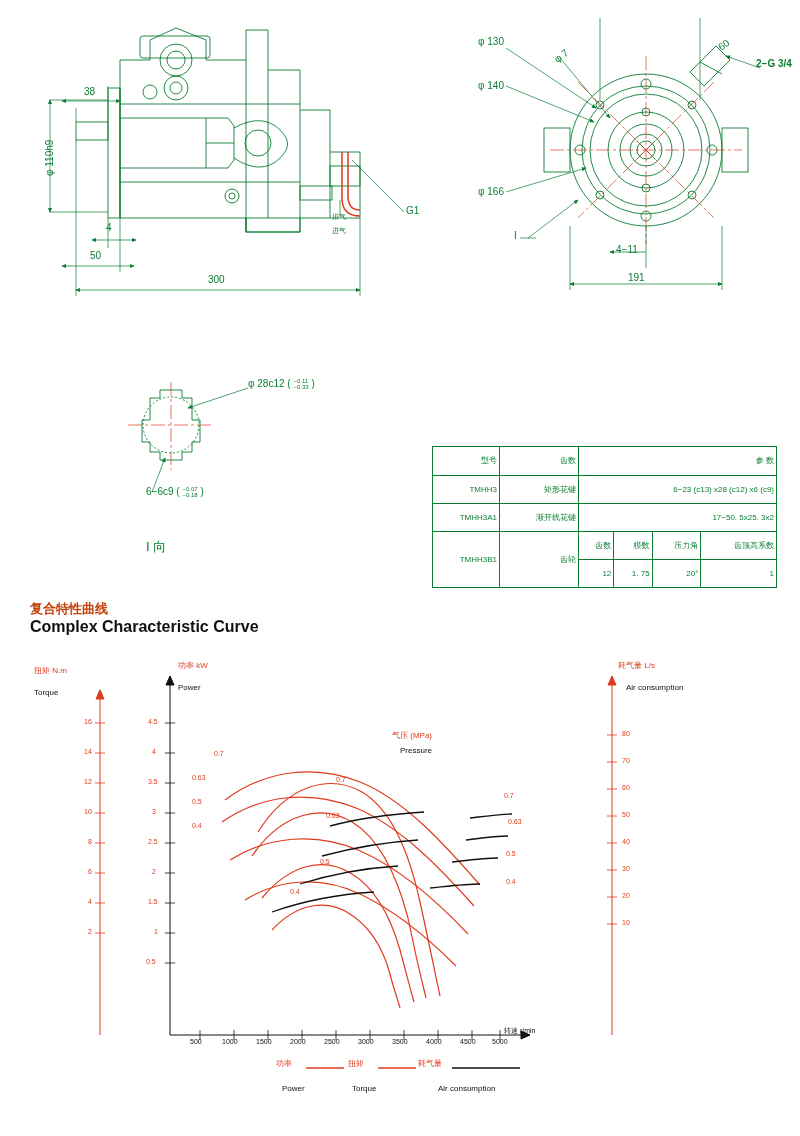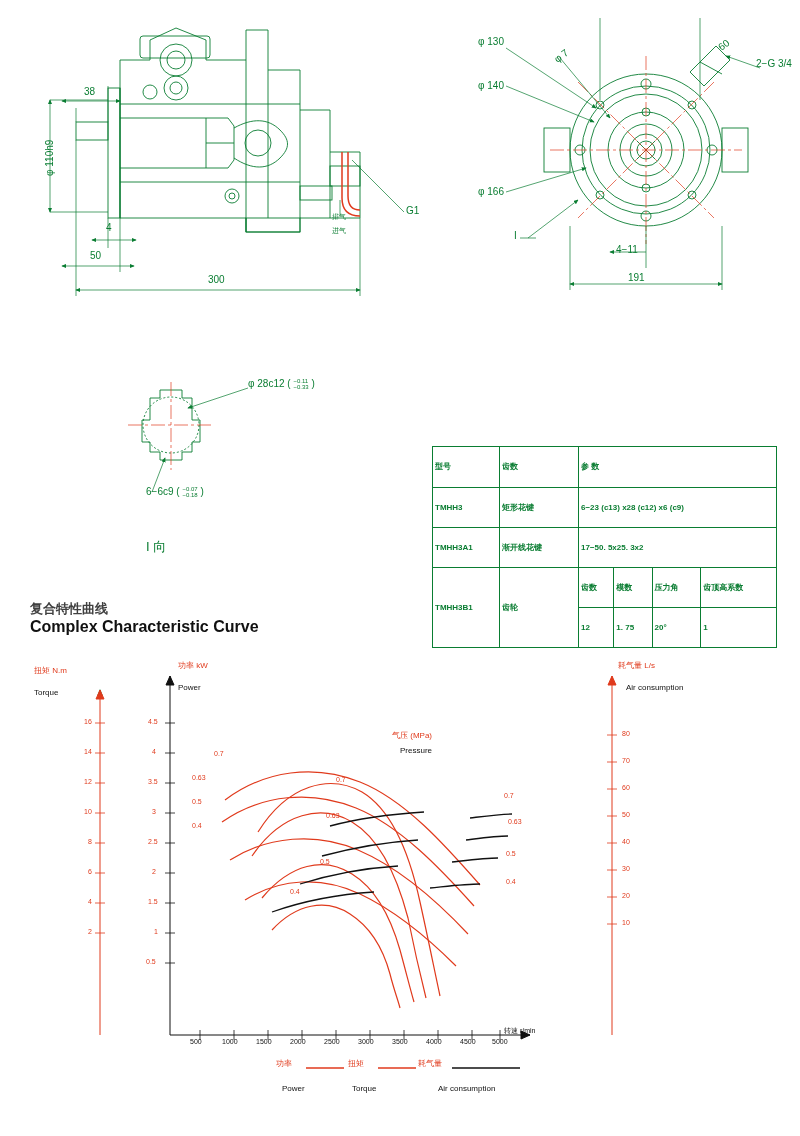--- a/index.html
+++ b/index.html
@@ -10,22 +10,22 @@
   .lbl{position:absolute;font-size:10px;color:#0a7d32;white-space:nowrap;}
   .lbl.sm{font-size:8px;}
   .lbl.xs{font-size:7px;}
   .lbl.red{color:#e03a1c;}
   .lbl.black{color:#111;}
   .rot90{transform:rotate(-90deg);transform-origin:left top;}
   .rotd{transform-origin:left top;}
   
   .spec-table{position:absolute;left:432px;top:446px;width:345px;
      border-collapse:collapse;font-size:8px;color:#0a7d32;}
-  .spec-table td,.spec-table th{border:1px solid #0a7d32;text-align:left;
-     padding:12px 2px;font-weight:bold;line-height:1.25;}
+  .spec-table td,.spec-table th{border:1px solid #0a7d32;text-align:right;
+     padding:6px 2px;font-weight:normal;line-height:1.25;}
   .title-cn{position:absolute;font-weight:bold;}
   .bottom-title{position:absolute;left:0;width:800px;text-align:center;
      font-size:15px;font-weight:bold;color:#19b3c9;}
   .frac{display:inline-block;font-size:6px;line-height:1.05;text-align:left;
         vertical-align:middle;}
 </style>
 </head>
 <body>
 
 <div class="page">
@@ -283,21 +283,21 @@
 <div class="lbl" style="left:208px;top:274px;">300</div>
 <div class="lbl" style="left:406px;top:205px;">G1</div>
 <div class="lbl xs" style="left:332px;top:212px;">排气</div>
 <div class="lbl xs" style="left:332px;top:226px;">进气</div>
 
 <div class="lbl" style="left:478px;top:36px;">φ 130</div>
 <div class="lbl" style="left:478px;top:80px;">φ 140</div>
 <div class="lbl" style="left:478px;top:186px;">φ 166</div>
 <div class="lbl rotd" style="left:552px;top:56px;transform:rotate(-38deg);">φ 7</div>
 <div class="lbl rotd" style="left:716px;top:44px;transform:rotate(-38deg);">60</div>
-<div class="lbl" style="left:756px;top:58px;">
+<div class="lbl" style="left:756px;top:58px;font-weight:bold;">
   <span>2−G 3/4</span>
 </div>
 <div class="lbl" style="left:616px;top:244px;">4−11</div>
 <div class="lbl" style="left:628px;top:272px;">191</div>
 <div class="lbl" style="left:514px;top:230px;">I</div>
 
 <div class="lbl" style="left:248px;top:378px;">
   <span>φ 28c12 (</span>
   <span class="frac"><span>−0.11</span><br><span>−0.33</span></span>
   <span>)</span>
@@ -336,21 +336,21 @@
   </tr>
   <tr>
     <td style="height:15px;">12</td>
     <td>1. 75</td>
     <td>20°</td>
     <td>1</td>
   </tr>
 </tbody>
     </table>
 
-<div class="title-cn" style="left:30px;top:600px;font-size:13px;color:#404040;">复合特性曲线</div>
+<div class="title-cn" style="left:30px;top:600px;font-size:13px;color:#c2410c;">复合特性曲线</div>
 <div class="title-cn" style="left:30px;top:618px;font-size:16px;color:#111;">Complex  Characteristic  Curve</div>
 
 <div class="lbl sm red" style="left:34px;top:665px;">扭矩 N.m</div>
 <div class="lbl sm black" style="left:34px;top:688px;">Torque</div>
 <div class="lbl sm red" style="left:178px;top:660px;">功率 kW</div>
 <div class="lbl sm black" style="left:178px;top:683px;">Power</div>
 <div class="lbl sm red" style="left:618px;top:660px;">耗气量 L/s</div>
 <div class="lbl sm black" style="left:626px;top:683px;">Air consumption</div>
 
 <div class="lbl sm red" style="left:392px;top:730px;">气压 (MPa)</div>

